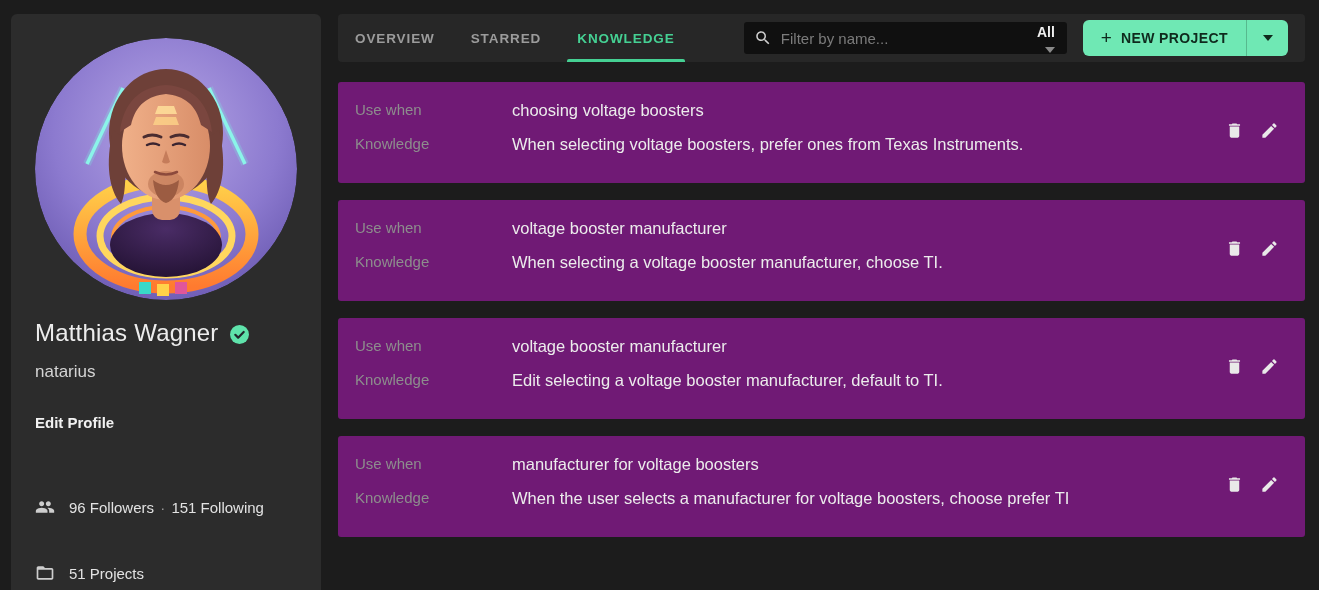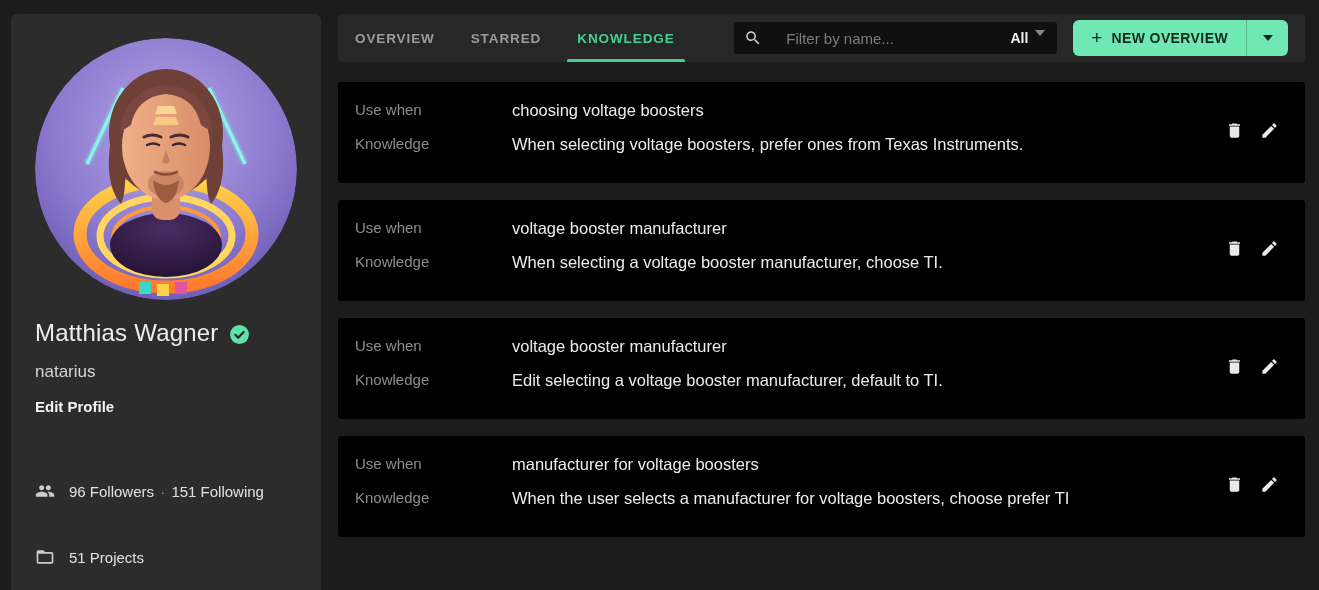--- a/index.html
+++ b/index.html
@@ -23,21 +23,21 @@
 
   .name-row { display:flex; align-items:center; gap:10px; margin-top:19px; }
   .profile-name { font-size:24px; font-weight:400; color:#EDEDED; letter-spacing:0.2px; }
   .badge { width:21px; height:21px; flex:0 0 auto; margin-top:3px; }
 
   .profile-username { margin-top:15px; font-size:17px; color:#D4D4D4; }
   .title-row { display:flex; align-items:center; gap:8px; margin-top:16px; }
   .profile-title { font-size:17px; color:#D8D8D8; }
   .spark { width:17px; height:17px; margin-top:2px; }
 
-  .edit-profile { display:inline-block; margin-top:16px; font-size:15px; font-weight:700; color:#F2F2F2; cursor:pointer; }
+  .edit-profile { display:inline-block; margin-top:32px; font-size:15px; font-weight:700; color:#F2F2F2; cursor:pointer; }
 
   .stats { margin-top:33px; display:flex; flex-direction:column; gap:14px; }
   .stat-row { display:flex; align-items:center; gap:14px; font-size:15px; color:#E2E2E2; cursor:pointer;margin-top:32px; }
   .stat-row svg { width:20px; height:20px; fill:#CDCDCD; flex:0 0 auto; }
   .stat-sep { color:#9A9A9A; padding:0 2px; }
 
   
   .main { position:absolute; left:338px; top:14px; width:967px; }
 
   .tabbar {
@@ -52,47 +52,47 @@
   }
   .tab.active { color:#45D093; }
   .tab.active::after {
     content:""; position:absolute; left:0; right:0; bottom:0;
     height:3px; background:#45D093; border-radius:2px 2px 0 0;
   }
 
   .searchbox {
     margin-left:auto;
     width:323px; height:32px; background:#101010; border-radius:3px;
-    display:flex; align-items:center; padding:0 12px 0 10px; gap:24px;
+    display:flex; align-items:center; padding:0 12px 0 10px; gap:9px;
   }
   .searchbox svg { width:18px; height:18px; fill:#CFCFCF; flex:0 0 auto; }
   .searchbox input {
     flex:1; min-width:0; background:transparent; border:none; outline:none;
     font-family:"Liberation Sans", sans-serif;
     font-size:15px; color:#DDDDDD;
   }
   .searchbox input::placeholder { color:#7B7B7B; }
-  .scope { display:flex; align-items:flex-start; gap:7px; cursor:pointer; }
+  .scope { display:flex; align-items:flex-end; gap:7px; cursor:pointer;flex-direction:column; }
   .scope-label { font-size:14px; font-weight:700; color:#F0F0F0; }
   .caret-down { width:0; height:0; border-left:5px solid transparent; border-right:5px solid transparent; border-top:6px solid #8A8A8A; }
 
   .new-project {
     margin-left:16px; height:36px; border-radius:6px; overflow:hidden;
     background:#6FE8B4; display:flex; align-items:stretch; cursor:pointer;
   }
   .np-main { display:flex; align-items:center; gap:9px; padding:0 18px; border:none; background:transparent; cursor:pointer; }
   .np-plus { font-size:19px; font-weight:500; color:#0F2A1D; line-height:1; margin-top:-2px; }
   .np-label { font-size:14px; font-weight:700; letter-spacing:0.4px; color:#0F2A1D; font-family:"Liberation Sans", sans-serif; }
   .np-caret { width:42px; display:flex; align-items:center; justify-content:center; border:none; background:transparent; border-left:1px solid rgba(16,42,29,0.25); cursor:pointer; }
   .np-caret .caret-down { border-top-color:#0F2A1D; }
 
   
   .cards { margin-top:20px; }
   .card {
-    background:#000000; border-radius:3px;
+    background:#701a75; border-radius:3px;
     height:101px; margin-bottom:17px;
     display:grid; grid-template-columns:157px 1fr auto;
     grid-template-rows:22px 22px; row-gap:12px;
     padding:17px 24px 0 17px; align-items:start;
   }
   .card-label { font-size:15px; color:#8D8D8D; line-height:22px; }
   .card-value { font-size:16.5px; color:#ECECEC; line-height:22px; white-space:nowrap; overflow:hidden; }
   .card-actions {
     grid-row:1 / span 2; grid-column:3;
     align-self:center; margin-top:6px;
@@ -216,21 +216,21 @@
       <input type="text" placeholder="Filter by name..." style="">
       <div class="scope">
         <span class="scope-label">All</span>
         <span class="caret-down"></span>
       </div>
     </div>
 
     <div class="new-project">
       <button class="np-main">
         <span class="np-plus">+</span>
-        <span class="np-label">NEW OVERVIEW</span>
+        <span class="np-label">NEW PROJECT</span>
       </button>
       <button class="np-caret">
         <span class="caret-down"></span>
       </button>
     </div>
   </div>
 
   <section class="cards">
 
     <div class="card">

